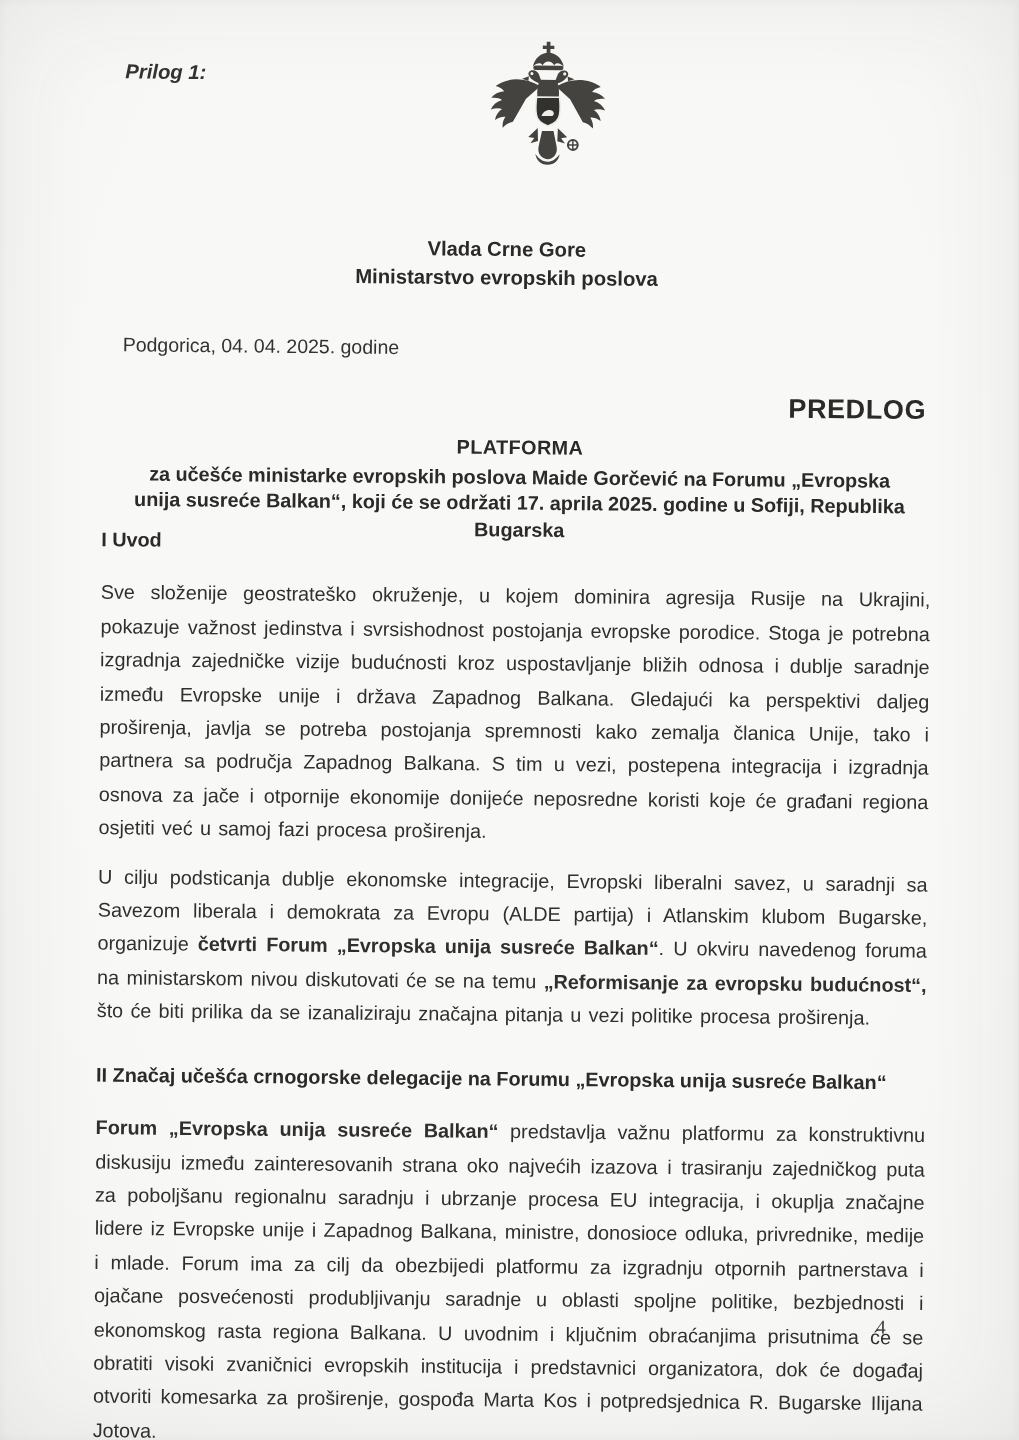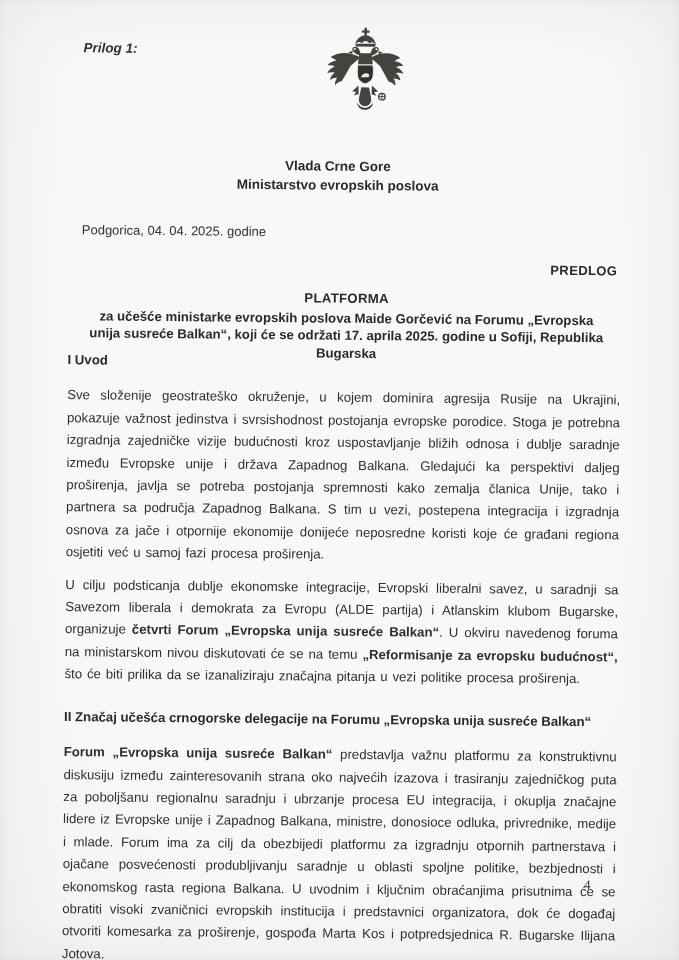--- a/index.html
+++ b/index.html
@@ -26,21 +26,21 @@
     position:absolute;left:0;right:0;top:154px;
     text-align:center;font-size:13.5px;font-weight:700;
     line-height:19px;color:#2b2a28;
   }
   .dateline{
     position:absolute;left:84px;top:222px;
     font-size:13px;color:#33322f;
   }
   .predlog{
     position:absolute;right:59px;top:258px;
-    font-size:13px;font-weight:700;letter-spacing:0.4px;color:#2b2a28;
+    font-size:18px;font-weight:700;letter-spacing:0.4px;color:#2b2a28;
   }
   .titleblock{
     position:absolute;left:72px;right:52px;top:287px;
     text-align:center;font-weight:700;font-size:13.2px;line-height:17.5px;
     color:#2b2a28;
   }
   .titleblock .main{margin-bottom:2px;letter-spacing:0.3px;}
   .titleblock .sub{padding:0 14px;}
 
   .bodytext{

